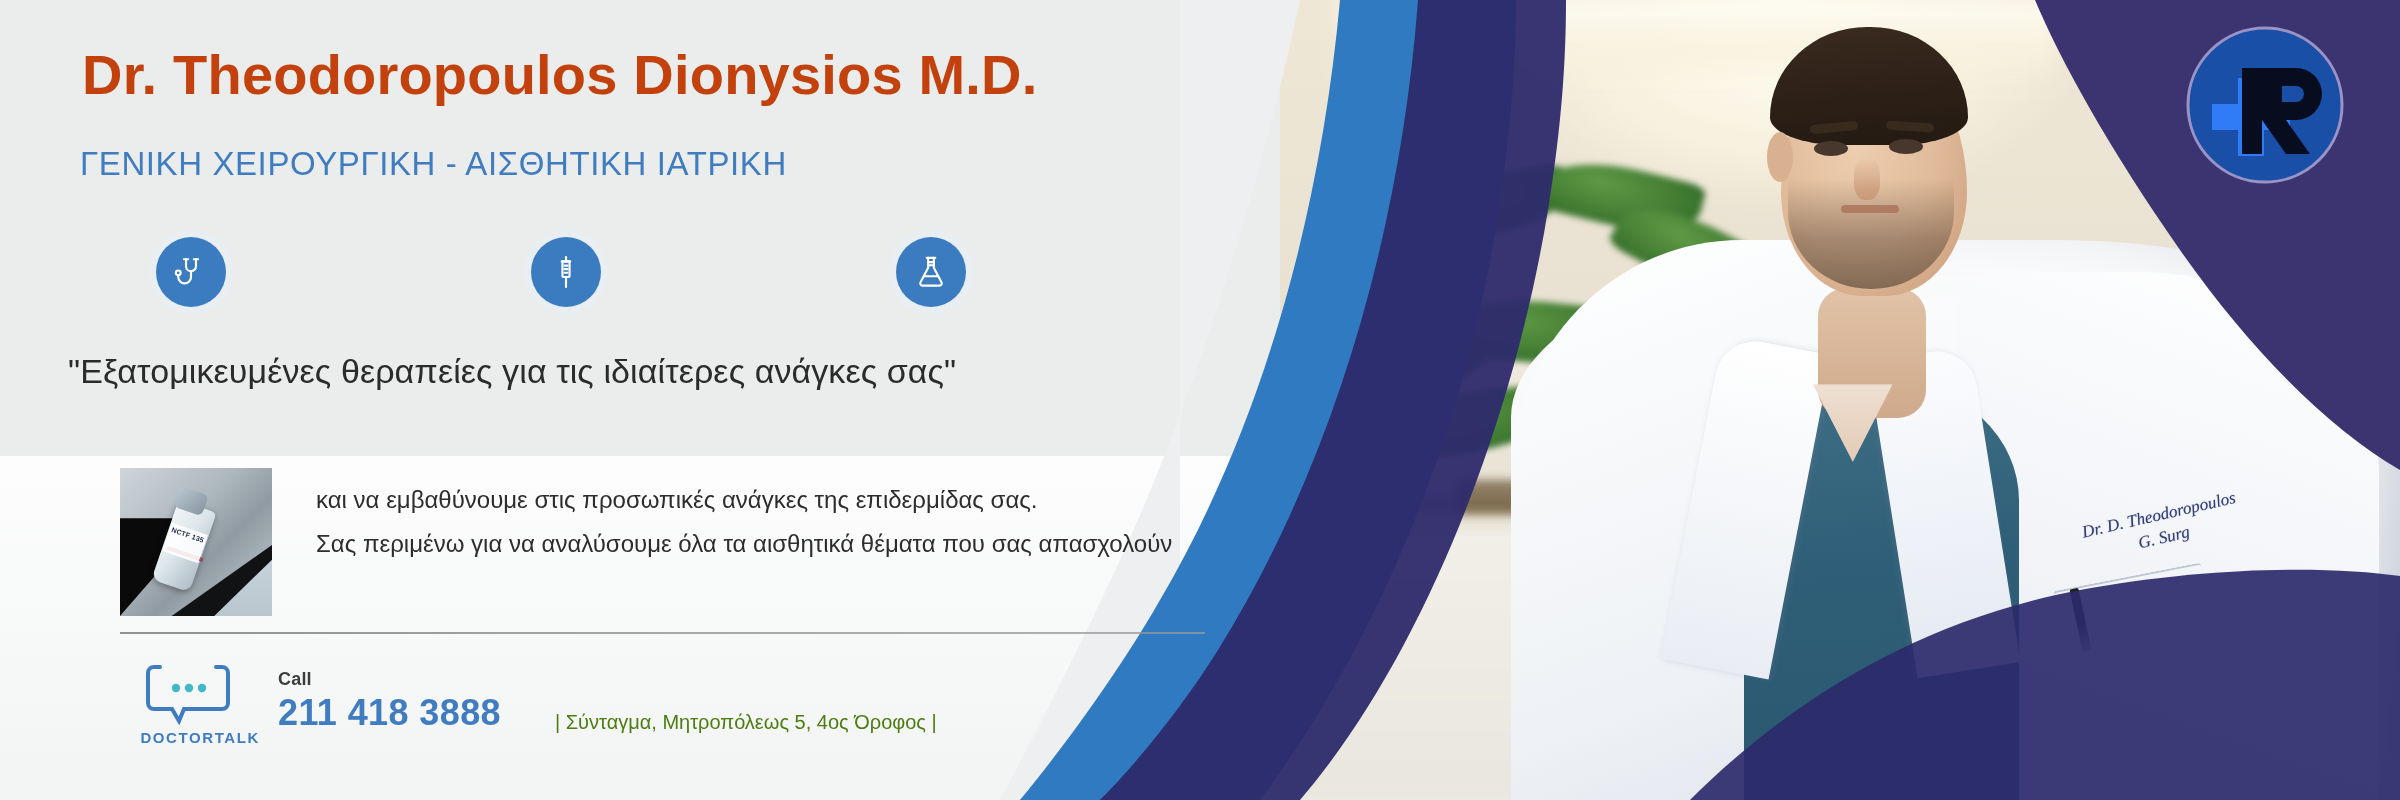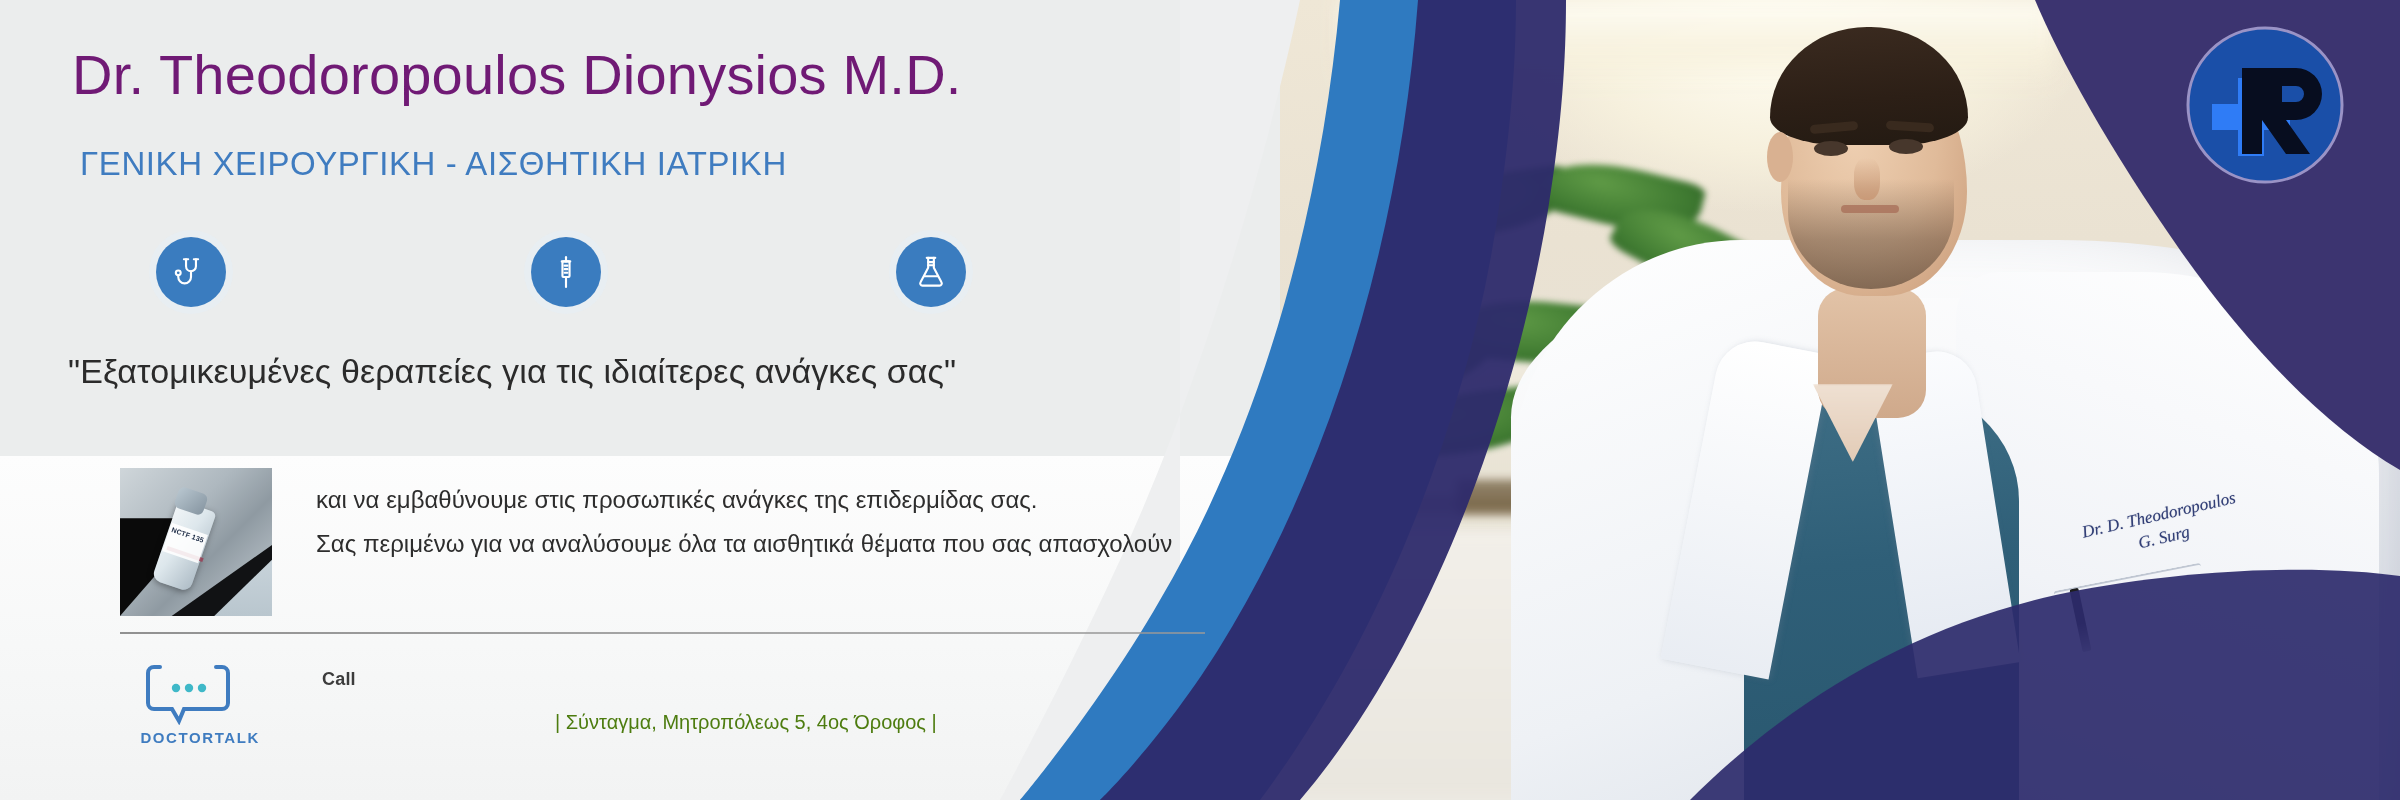--- a/index.html
+++ b/index.html
@@ -169,23 +169,23 @@
   .left-top{
     position:absolute; left:0; top:0; width:1280px; height:456px;
     background:#ebeded;
   }
   .left-bottom{
     position:absolute; left:0; top:456px; width:1280px; height:344px;
     background:linear-gradient(180deg,#fdfdfd 0%, #f7f8f8 55%, #f2f3f3 100%);
   }
 
   .doc-title{
-    position:absolute; left:72px; top:42px;
-    font-size:56px; font-weight:400; letter-spacing:.2px;
-    color:#701a75; white-space:nowrap;
+    position:absolute; left:82px; top:42px;
+    font-size:56px; font-weight:700; letter-spacing:.2px;
+    color:#c2410c; white-space:nowrap;
   }
   .doc-subtitle{
     position:absolute; left:80px; top:145px;
     font-size:33px; font-weight:400; letter-spacing:.6px;
     color:#3f7cc0; white-space:nowrap;
   }
 
   .icon-row{ position:absolute; left:0; top:237px; width:1240px; height:86px; }
   .icon-badge{
     position:absolute; top:0; width:70px; height:70px;
@@ -268,21 +268,21 @@
   .dt-logo{ position:absolute; left:120px; top:8px; width:140px; height:92px; }
   .dt-bubble{ position:absolute; left:26px; top:0; width:84px; height:62px; }
   .dt-word{
     position:absolute; left:0; top:66px; width:140px;
     text-align:right;
     font-size:15px; font-weight:700; letter-spacing:1.6px;
     color:#3f7cc0;
   }
 
   .call-block{ position:absolute; left:278px; top:14px; }
-  .call-label{ font-size:18px; font-weight:700; color:#3c3c3c; letter-spacing:.2px;margin-left:44px; }
+  .call-label{ font-size:18px; font-weight:700; color:#3c3c3c; letter-spacing:.2px; }
   .call-number{
     font-size:36px; font-weight:700; color:#3f7cc0;
     letter-spacing:.4px; margin-top:2px;
   }
 
   .address{
     position:absolute; left:555px; top:56px;
     font-size:20px; font-weight:400; color:#4d7c0f; white-space:nowrap;
   }
 </style>
@@ -429,18 +429,19 @@
                  A6 6 0 0 0 82 40 V10 A6 6 0 0 0 76 4 H70" stroke="#3f7cc0" stroke-width="4" stroke-linecap="round" fill="none"></path>
         <circle cx="30" cy="25" r="4.2" fill="#3fb8c8"></circle>
         <circle cx="43" cy="25" r="4.2" fill="#3fb8c8"></circle>
         <circle cx="56" cy="25" r="4.2" fill="#3fb8c8"></circle>
       </svg>
       <div class="dt-word">DOCTORTALK</div>
     </div>
 
     <div class="call-block">
       <div class="call-label">Call</div>
+      <div class="call-number">211 418 3888</div>
     </div>
 
     <div class="address">|  Σύνταγμα, Μητροπόλεως 5, 4ος Όροφος  |</div>
   </div>
 
 </div>
 
 </body></html>

